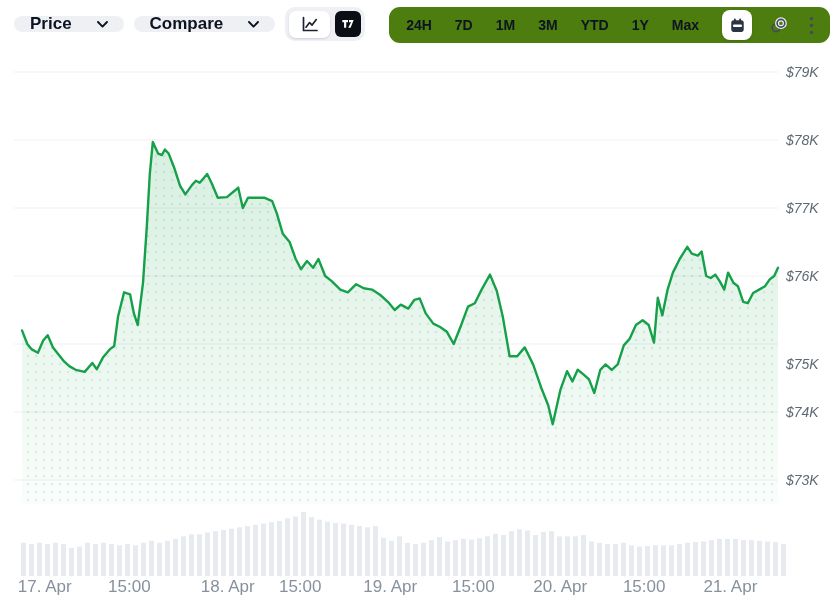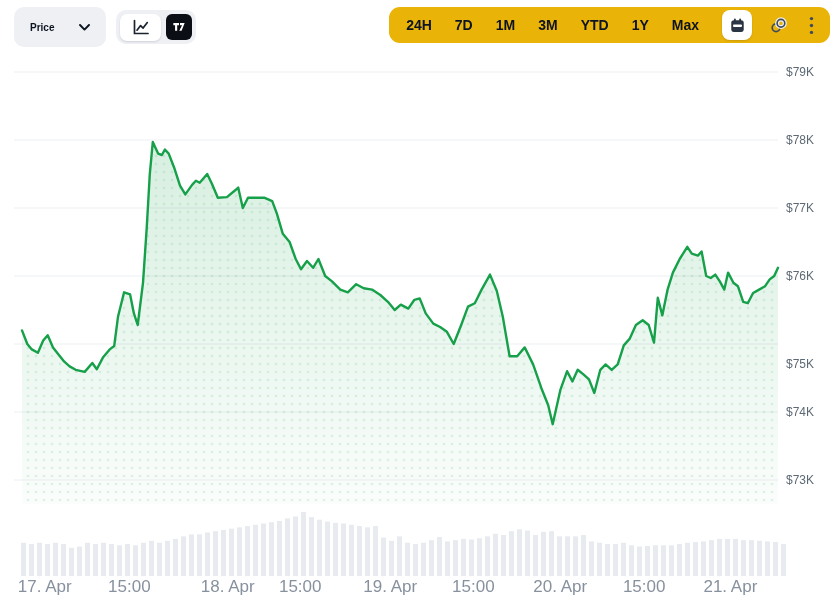--- a/index.html
+++ b/index.html
@@ -2,38 +2,38 @@
 <html><head>
 <meta charset="utf-8">
 <style>
   html,body{margin:0;padding:0;background:#fff;}
   .stage{position:relative;width:837px;height:598px;background:#fff;overflow:hidden;
          font-family:"Liberation Sans",sans-serif;}
   
   .toolbar{position:absolute;left:0;top:0;width:837px;height:50px;display:flex;
            justify-content:space-between;align-items:flex-start;padding:7px 7px 0 14px;box-sizing:border-box;}
   .tleft{display:flex;gap:10px;align-items:center;}
-  .btn{display:flex;align-items:center;gap:25px;height:40px;padding:0 16px;background:#eef0f4;
+  .btn{display:flex;align-items:center;gap:25px;height:16px;padding:0 16px;background:#eef0f4;
        border:none;border-radius:10px;font-family:"Liberation Sans",sans-serif;
-       font-size:10px;font-weight:700;color:#0c1421;cursor:pointer;}
+       font-size:17px;font-weight:700;color:#0c1421;cursor:pointer;}
   .segmented{display:flex;align-items:center;gap:5px;height:34px;background:#eef0f4;
              border-radius:10px;padding:0 4px;box-sizing:border-box;}
   .seg{display:flex;align-items:center;justify-content:center;border:none;padding:0;cursor:pointer;}
   .seg.active{width:41px;height:27px;background:#fff;border-radius:7px;box-shadow:0 1px 2px rgba(15,23,42,.14);}
   .seg.tv{width:26px;height:26px;background:#0b0e15;border-radius:6px;}
-  .rightbar{display:flex;align-items:center;height:36px;background:#eab308;border-radius:11px;
+  .rightbar{display:flex;align-items:center;height:36px;background:#4d7c0f;border-radius:11px;
             padding:0 12px 0 17px;gap:0;}
   .rangebtn{border:none;background:none;padding:0;margin-right:23px;cursor:pointer;
             font-family:"Liberation Sans",sans-serif;font-size:14px;font-weight:700;color:#0c1421;}
   .iconbtn{display:flex;align-items:center;justify-content:center;border:none;background:none;padding:0;cursor:pointer;}
   .iconbtn.white{width:30px;height:30px;background:#fff;border-radius:8px;box-shadow:0 1px 2px rgba(15,23,42,.14);}
   .iconbtn.plain{width:24px;height:24px;margin-left:14px;}
   
   #chart-svg{position:absolute;left:0;top:0;width:837px;height:598px;}
-  .ylab{position:absolute;left:786px;height:16px;line-height:16px;font-size:12px;color:#5d6974;}
+  .ylab{position:absolute;left:786px;height:16px;line-height:16px;font-size:14px;color:#5d6974;font-style:italic;}
   .xlab{position:absolute;top:580px;height:14px;line-height:14px;font-size:17px;color:#87919e;
         transform:translateX(-50%);white-space:nowrap;}
   .watermark{position:absolute;left:677px;top:477px;display:flex;align-items:center;gap:7px;}
   .watermark .wtxt{font-size:15.5px;font-weight:700;color:#8f99a4;letter-spacing:.2px;}
 </style>
 </head>
 <body>
 
 <div class="stage">
 
@@ -179,20 +179,26 @@
     </div>
 
   <div class="toolbar">
     <div class="tleft">
       <button class="btn">
         <span>Price</span>
         <svg width="11" height="7" viewBox="0 0 11 7">
           <polyline points="1,1 5.5,5.6 10,1" fill="none" stroke="#0c1421" stroke-width="1.9" stroke-linecap="round" stroke-linejoin="round"></polyline>
         </svg>
       </button>
+      <button class="btn">
+        <span>Compare</span>
+        <svg width="11" height="7" viewBox="0 0 11 7">
+          <polyline points="1,1 5.5,5.6 10,1" fill="none" stroke="#0c1421" stroke-width="1.9" stroke-linecap="round" stroke-linejoin="round"></polyline>
+        </svg>
+      </button>
       <div class="segmented">
         <button class="seg active">
           <svg width="20" height="18" viewBox="0 0 20 18">
             <path d="M3.5 2.5 V15.5 H17" fill="none" stroke="#1b2330" stroke-width="1.7" stroke-linecap="round"></path>
             <polyline points="6,12.2 9.6,7.6 12.1,10.1 16.3,4.6" fill="none" stroke="#1b2330" stroke-width="1.7" stroke-linecap="round" stroke-linejoin="round"></polyline>
           </svg>
         </button>
         <button class="seg tv">
           <svg width="16" height="16" viewBox="0 0 24 24">
             <path d="M3.5 6 H12 V9.2 H9.3 V17.5 H6.1 V9.2 H3.5 Z" fill="#ffffff"></path>

